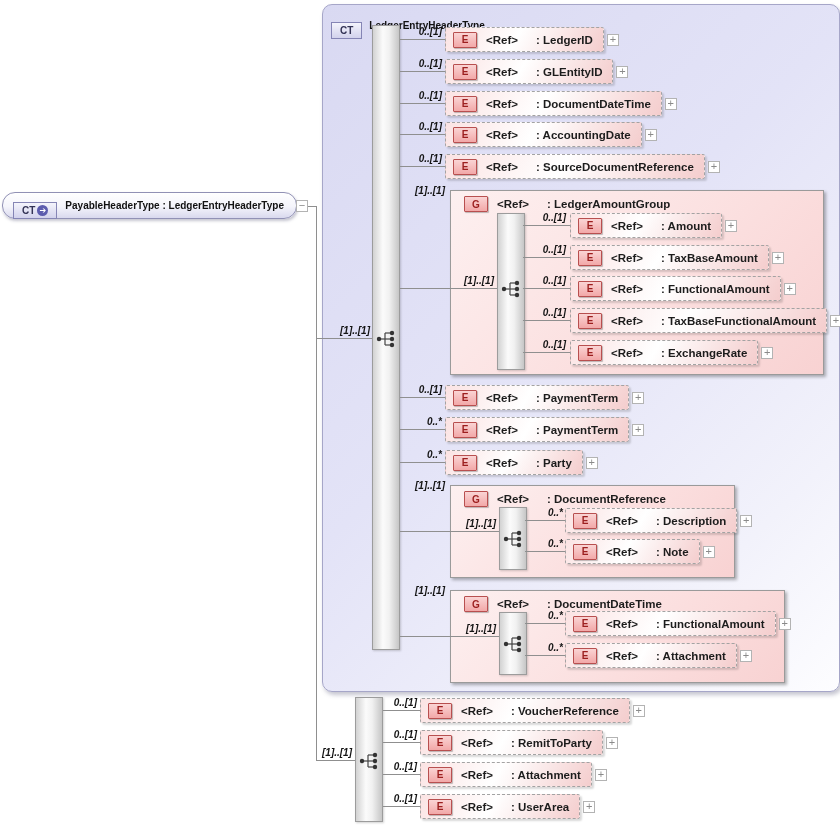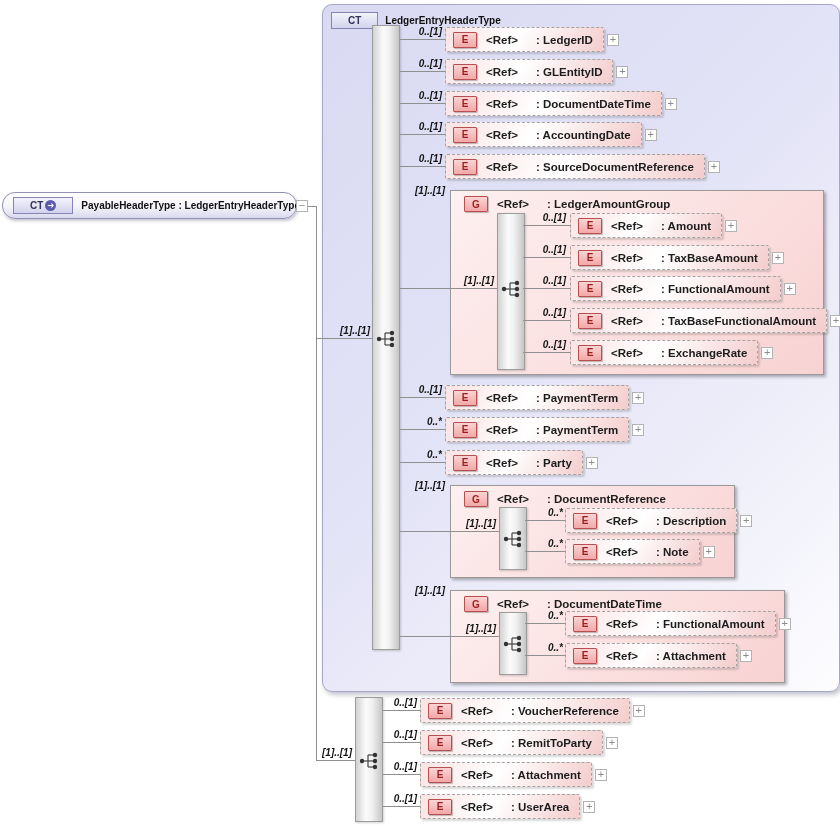--- a/index.html
+++ b/index.html
@@ -8,23 +8,23 @@
     font-family:"Liberation Sans","DejaVu Sans",sans-serif;background:#ffffff;
   }
   
   .lavbox{
     position:absolute;border:1px solid #a6a6c8;border-radius:10px;
     background:linear-gradient(135deg,#d9d9f2 0%,#e3e3f7 45%,#f2f2fb 80%,#fdfdff 100%);
     box-shadow:2px 3px 4px rgba(90,90,120,0.35);
   }
   .lavheader{position:absolute;left:8px;top:7px;display:flex;align-items:center;gap:7px;}
   .ctbadge{
-    height:15px;padding:0 16px;border:1px solid #8585b5;border-radius:0;
+    height:15px;padding:0 8px;border:1px solid #8585b5;border-radius:0;
     background:linear-gradient(180deg,#f4f4fc,#d2d2ec);
-    font-size:10px;font-weight:bold;color:#333355;display:flex;align-items:center;
+    font-size:10px;font-weight:bold;color:#333355;display:flex;align-items:center;margin-top:10px;
   }
   .title{font-size:10px;font-weight:bold;color:#111;white-space:nowrap;}
   
   .rootnode{
     position:absolute;height:27px;border:1px solid #9191b5;border-radius:13px;
     background:linear-gradient(180deg,#ffffff 0%,#f4f4fb 55%,#d9d9ee 100%);
     box-shadow:1px 2px 3px rgba(90,90,120,0.35);
     display:flex;align-items:center;gap:8px;padding:0 10px;box-sizing:border-box;
   }
   .arrowcirc{

